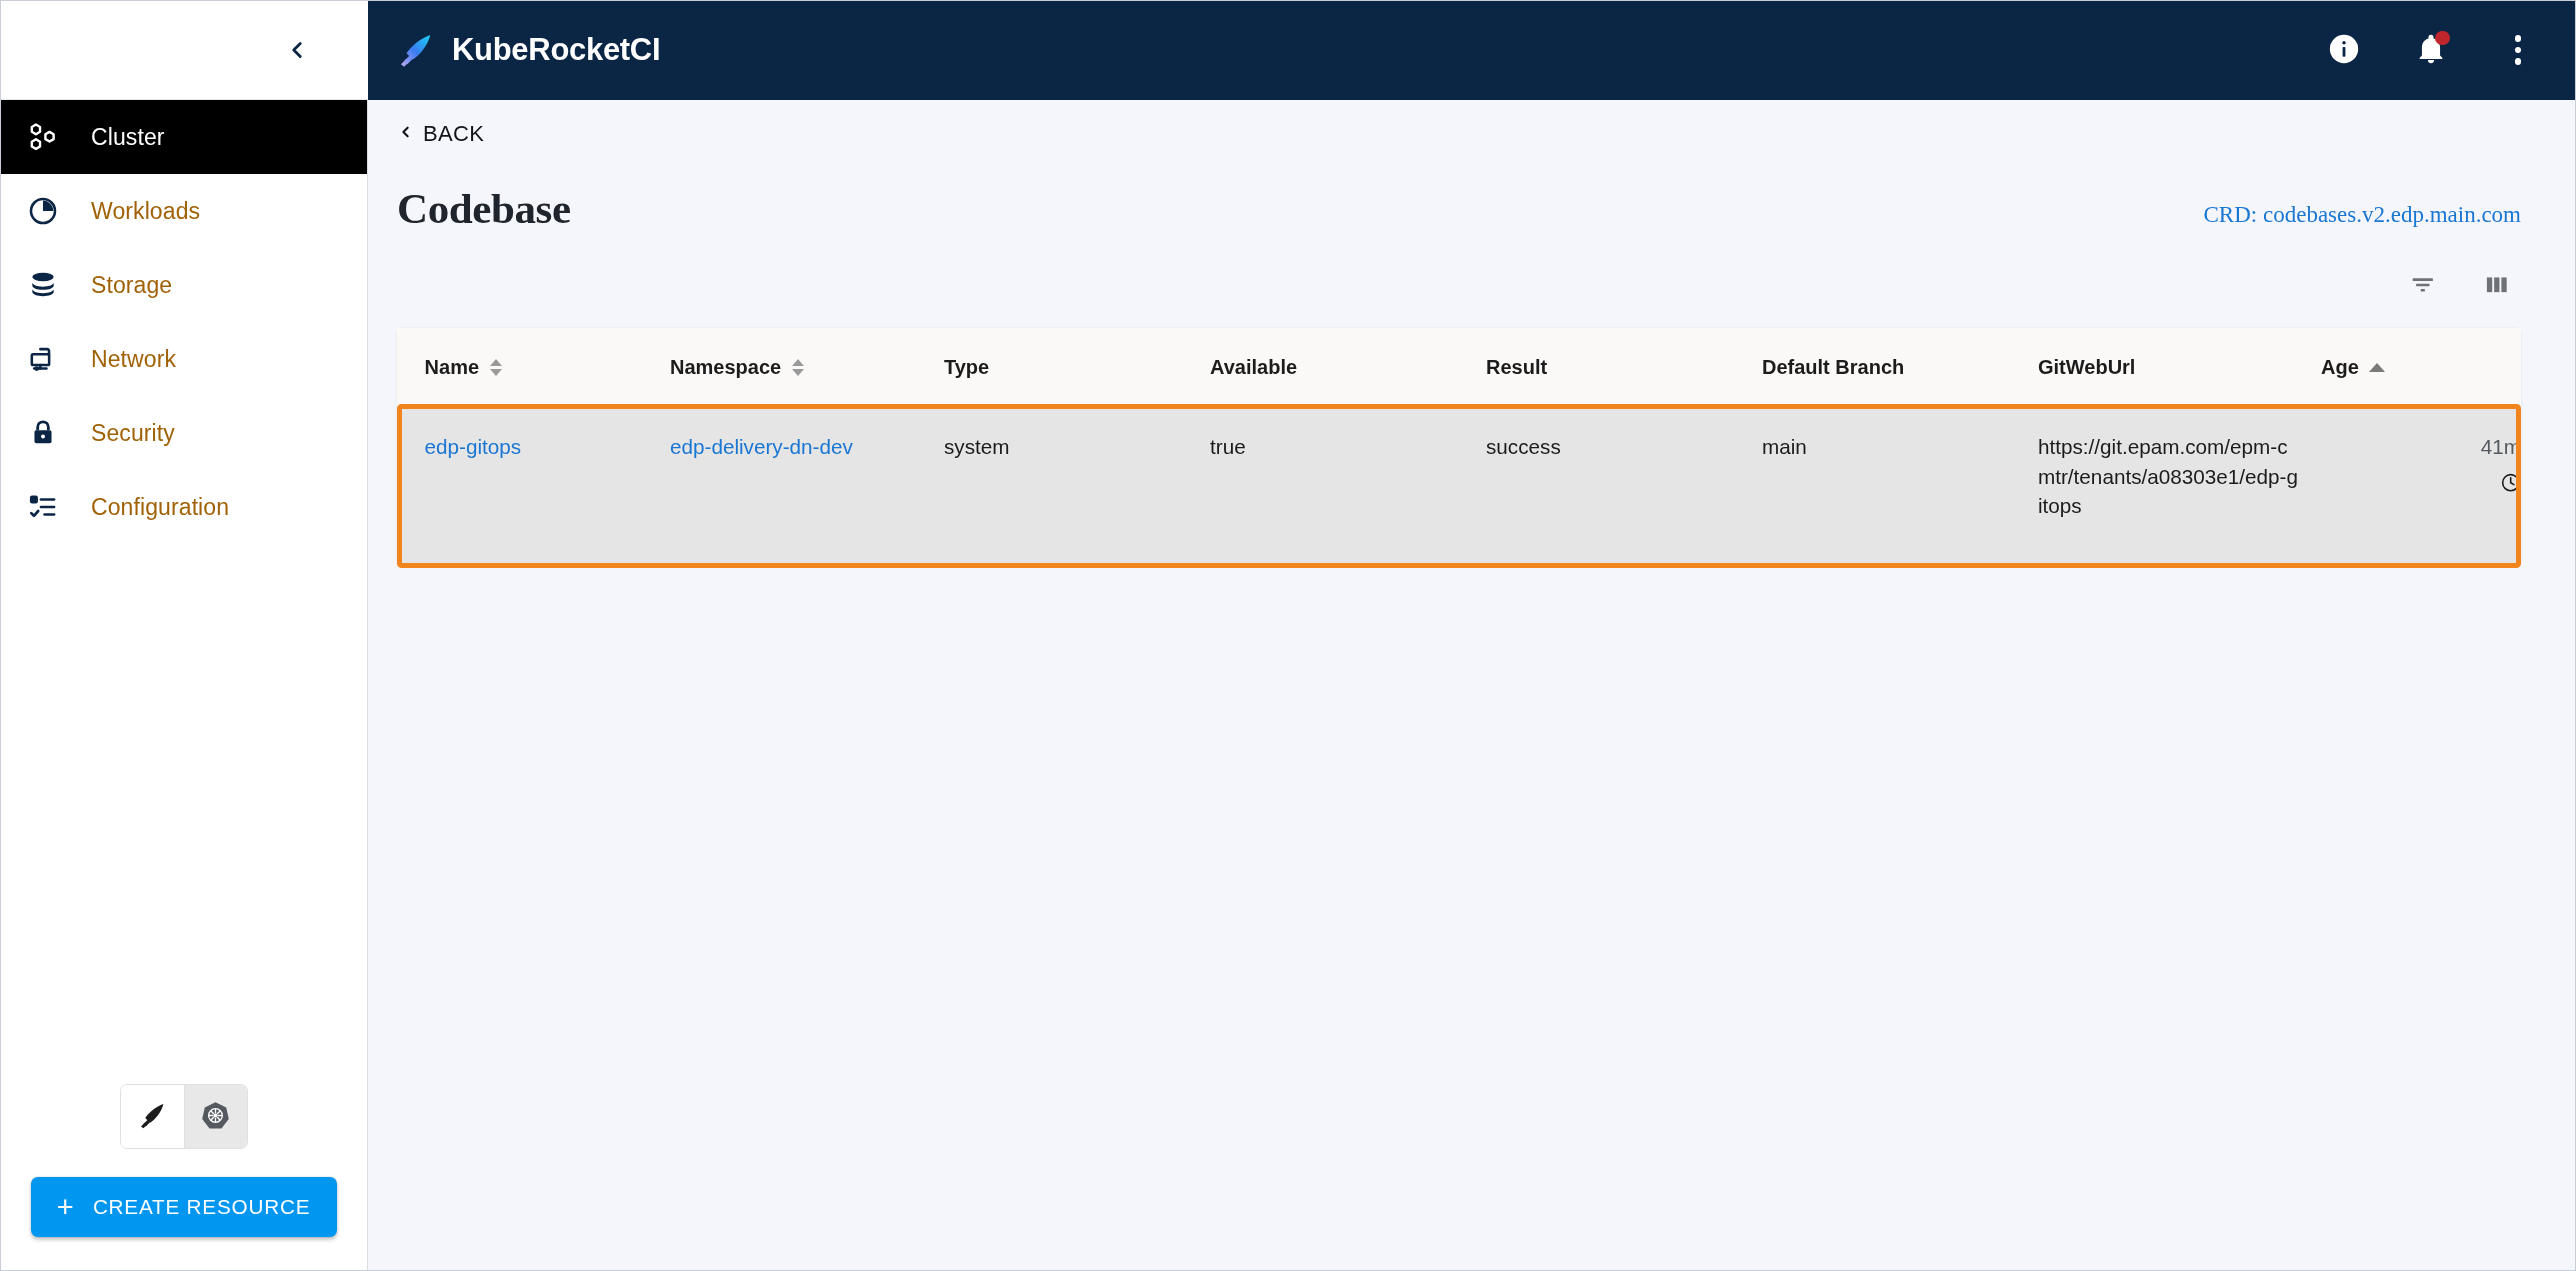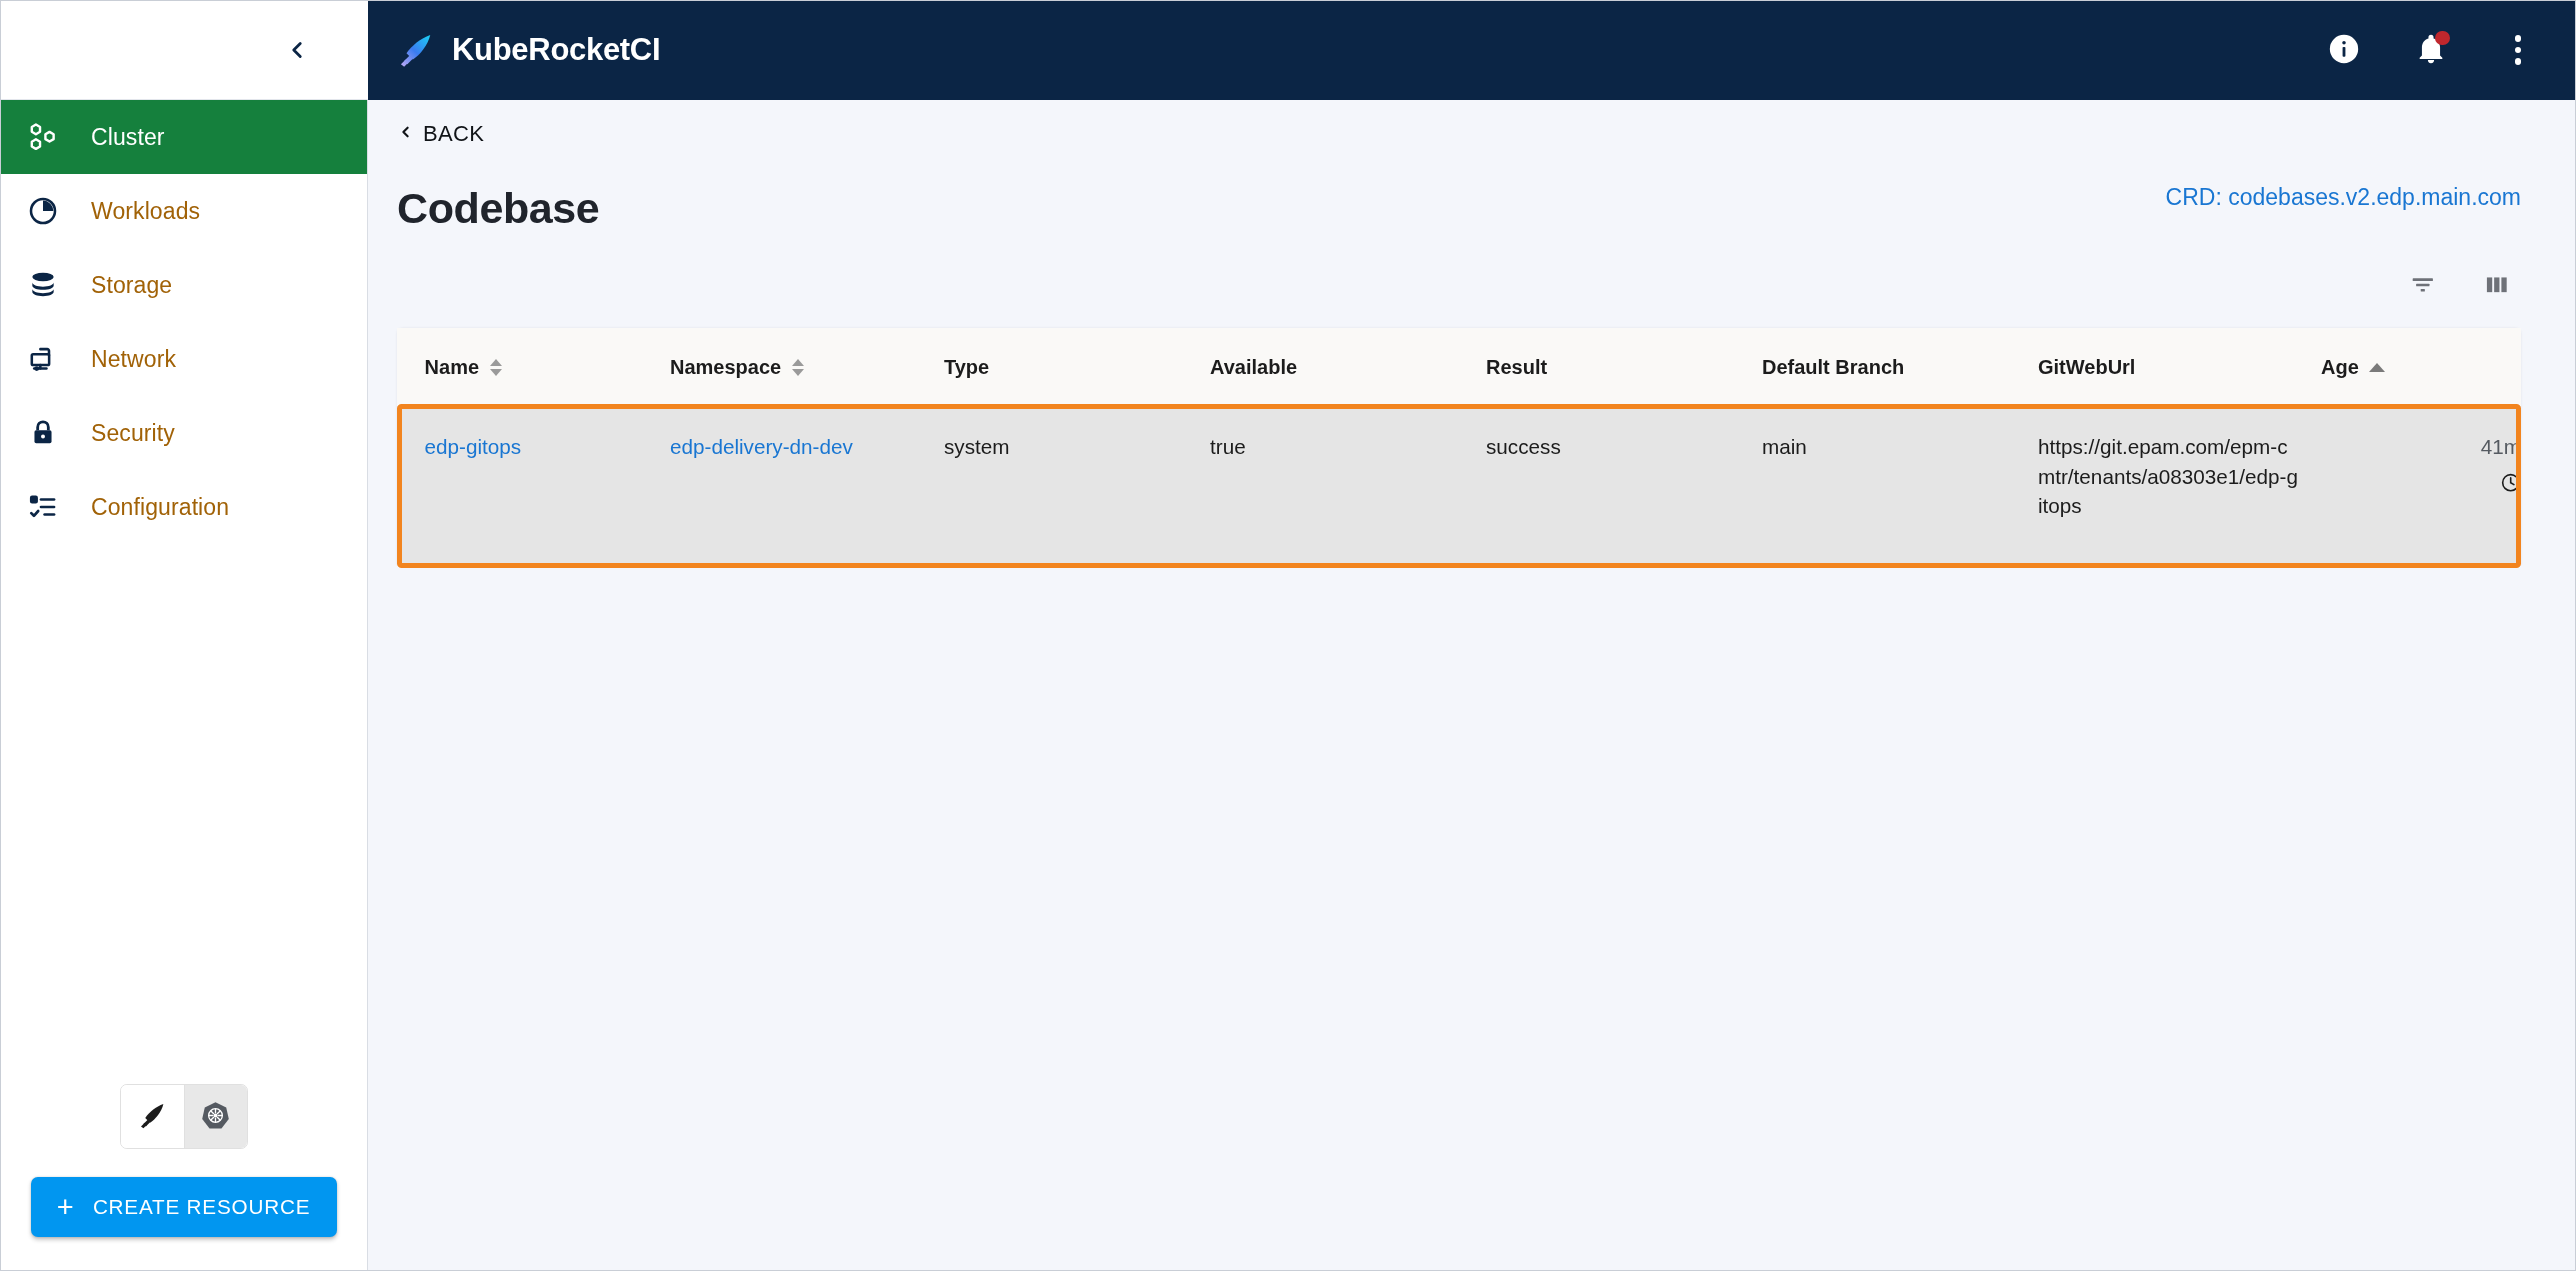--- a/index.html
+++ b/index.html
@@ -78,21 +78,21 @@
   }
   .nav { padding-top: 0; }
   .nav-item {
     height: 74px;
     display: flex; align-items: center;
     padding-left: 25px;
     gap: 31px;
     cursor: pointer;
     color: #a16207;
   }
-  .nav-item.active { background: #15803d; color: #ffffff; }
+  .nav-item.active { background: #000000; color: #ffffff; }
   .nav-icon { width: 35px; height: 35px; display:flex; align-items:center; justify-content:center; flex: 0 0 35px; }
   .nav-label { font-size: 23px; font-weight: 400; letter-spacing: 0.1px; }
   .nav-spacer { flex: 1; }
 
   .sidebar-bottom { padding: 0 0 34px 0; }
   .seg-wrap { display:flex; justify-content:center; margin-bottom: 27.6px; }
   .seg {
     display: inline-flex;
     border: 0.8px solid #e0e0e0;
     border-radius: 6.9px;
@@ -131,22 +131,23 @@
   }
   .back-row {
     display: flex; align-items: center; gap: 9px;
     padding: 20.7px 0 0 29px;
     cursor: pointer;
     width: fit-content;
   }
   .back-label { font-size: 22px; color: #111418; letter-spacing: 0.3px; }
 
   .title-row {
-    display: flex; justify-content: space-between;
+    display: flex; align-items: flex-end; justify-content: space-between;
     padding: 37px 0 0 29px;
+    font-family: Liberation Serif, serif;
   }
   .page-title { font-size: 43px; font-weight: 700; color: #20242c; letter-spacing: -0.4px; }
   .crd-link { font-size: 23px; color: #1976d2; cursor: pointer; padding-bottom: 4.6px; }
 
   .table-tools {
     display:flex; align-items:center; justify-content:flex-end;
     gap: 40px;
     padding: 37px 7.7px 0 0;
   }
   .tool-btn { width: 34px; height: 34px; display:flex; align-items:center; justify-content:center; cursor:pointer; }

